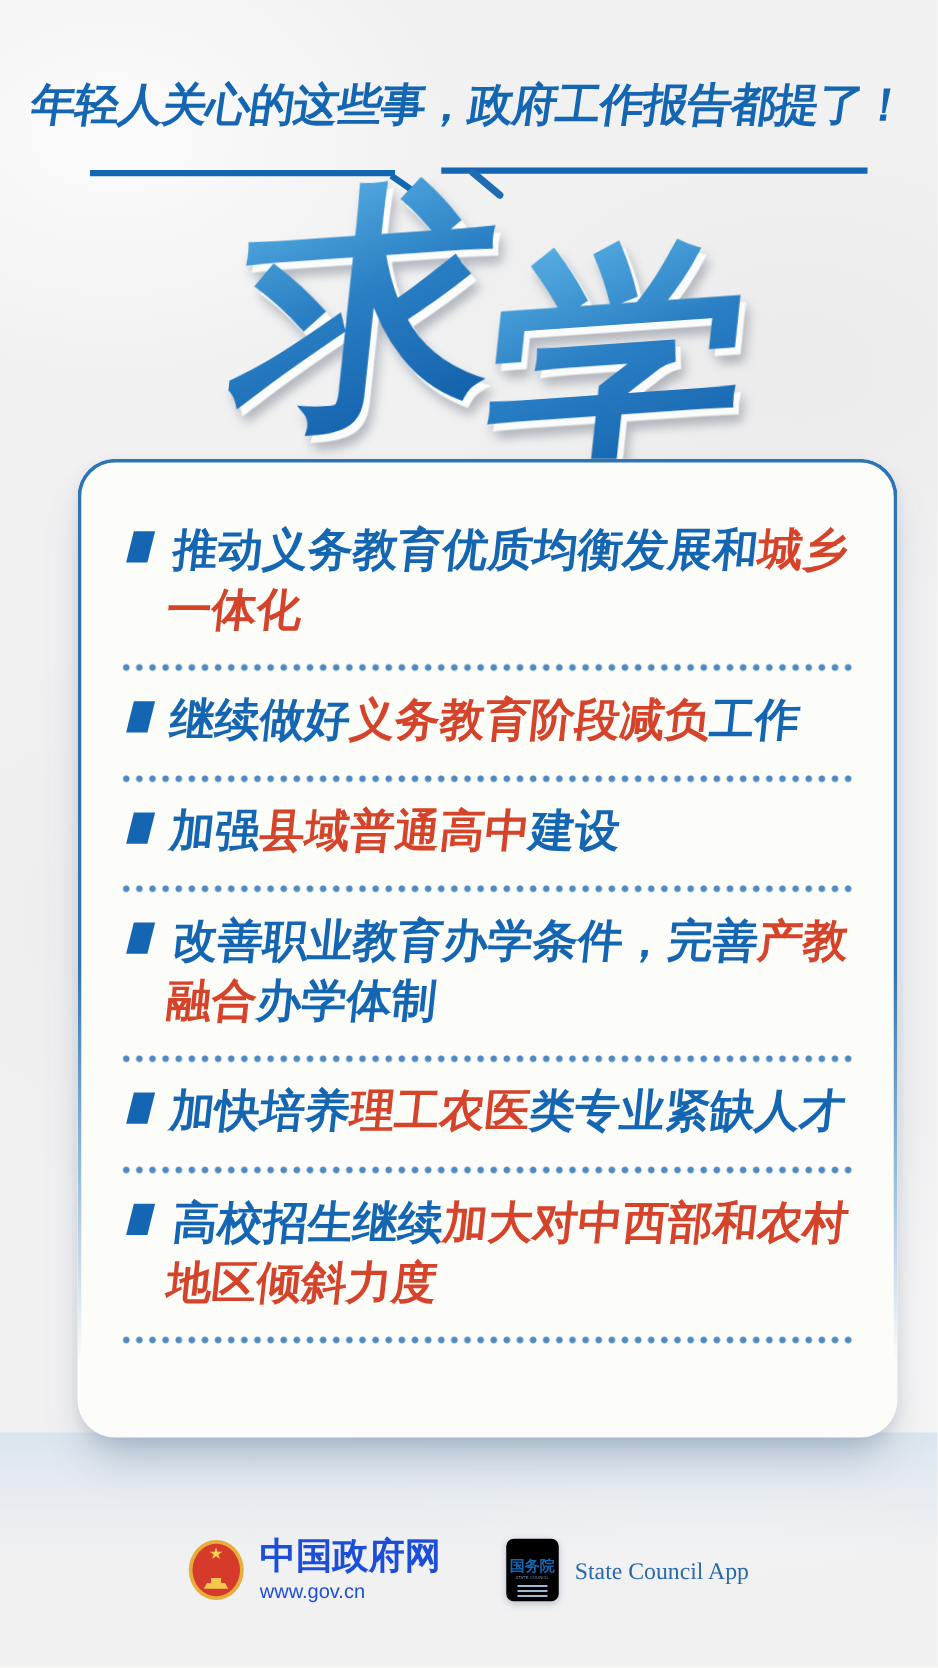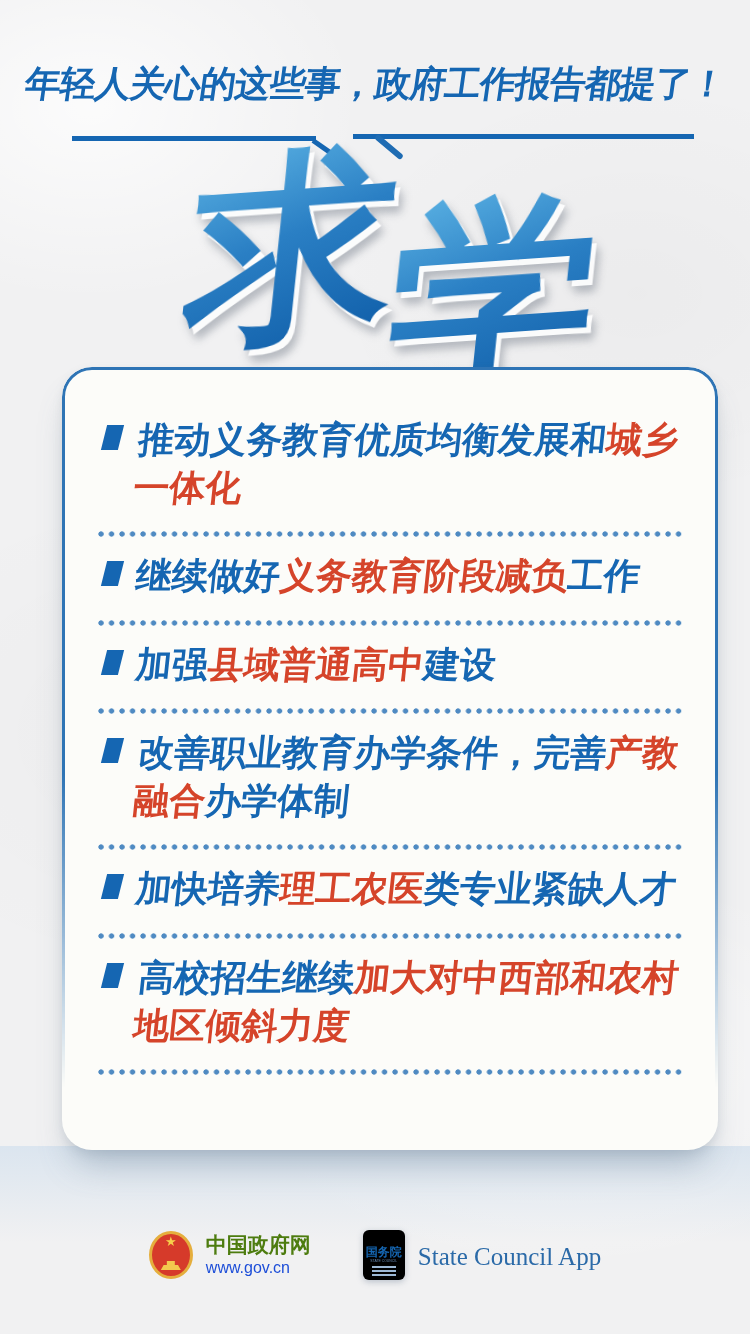--- a/index.html
+++ b/index.html
@@ -83,23 +83,23 @@
   }
   .emblem::before{
     content:"★";position:absolute;top:1px;left:50%;transform:translateX(-50%);
     color:#f7d04b;font-size:13px;line-height:1;
   }
   .emblem::after{
     content:"";position:absolute;bottom:6px;left:50%;transform:translateX(-50%);
     width:20px;height:9px;background:#f3c84e;
     clip-path:polygon(0 100%,14% 45%,30% 45%,30% 0,70% 0,70% 45%,86% 45%,100% 100%);
   }
-  .brand-name{font-size:21px;font-weight:bold;color:#4d7c0f;line-height:1.1;}
+  .brand-name{font-size:29px;font-weight:bold;color:#1d4ed8;line-height:1.1;}
   .brand-sub{font-size:16px;color:#1d4ed8;margin-top:3px;}
-  .brand-sub.serif{font-family:"Liberation Serif","DejaVu Serif",serif;font-size:25px;color:#2b6aa8;}
+  .brand-sub.serif{font-family:"Liberation Serif","DejaVu Serif",serif;font-size:19px;color:#2b6aa8;}
   .app-icon{
     width:42px;height:50px;background:#000000;border-radius:6px;box-sizing:border-box;
     box-shadow:0 2px 6px rgba(120,135,155,.45);
     display:flex;flex-direction:column;align-items:center;padding-top:16px;
   }
   .app-icon .label{font-size:12px;font-weight:bold;color:#1566b2;line-height:1;}
   .app-icon .tiny{font-size:4px;color:#6a8db5;line-height:1.6;transform:scale(.85);}
   .app-icon .lines{margin-top:2px;width:24px;height:13px;
     background-image:repeating-linear-gradient(180deg,#9db9d6 0 1.5px,transparent 1.5px 4.2px);}
 </style>

